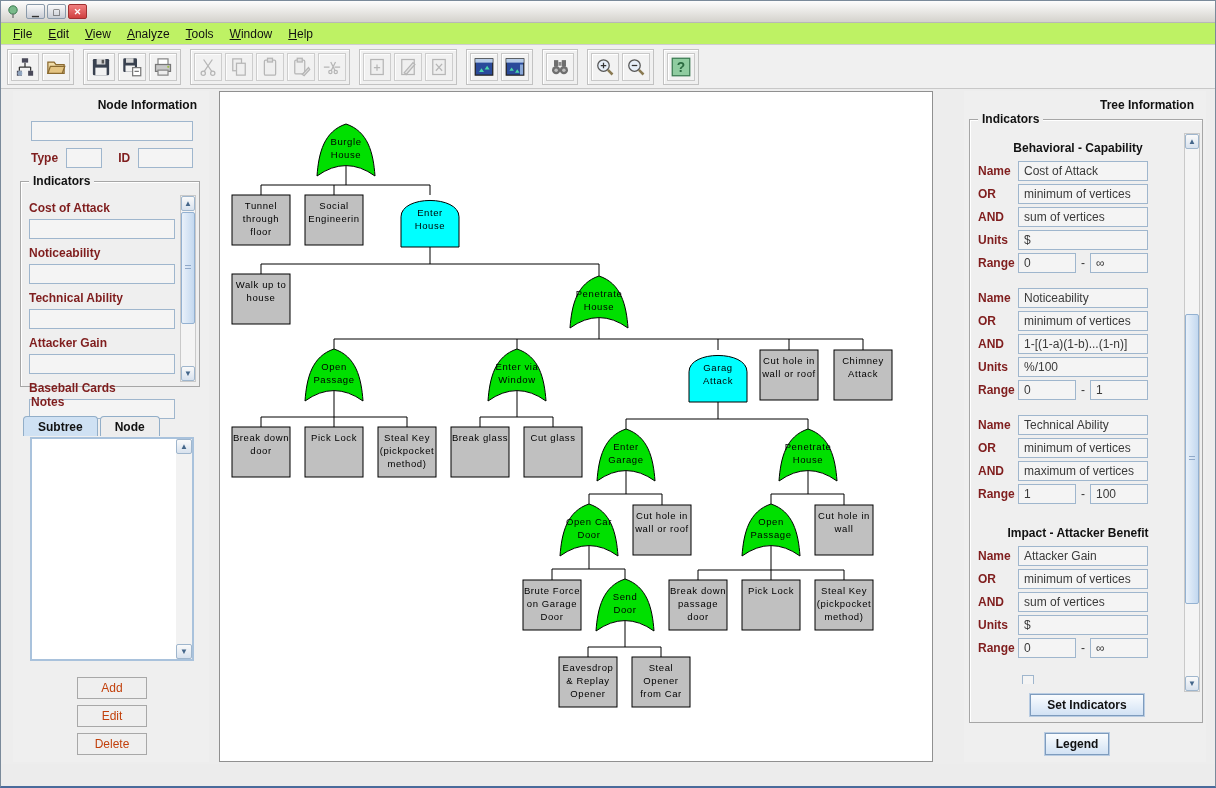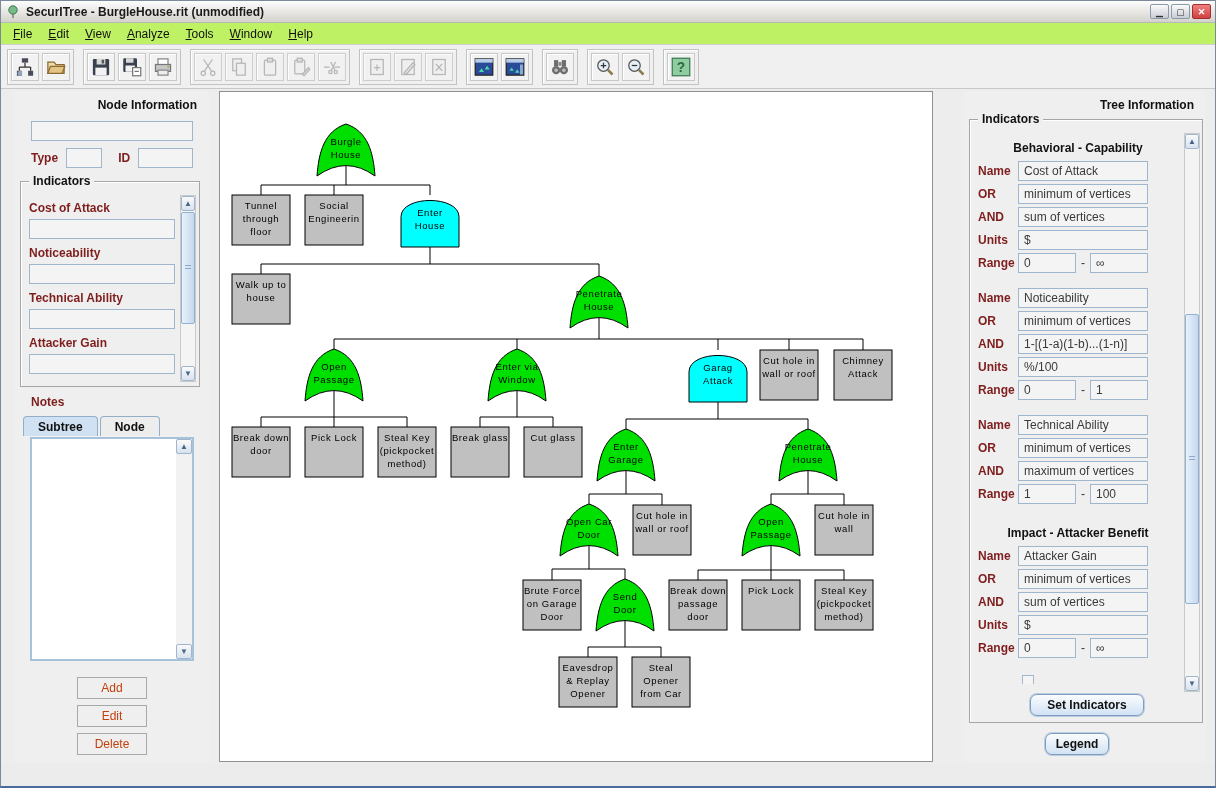--- a/index.html
+++ b/index.html
@@ -77,21 +77,21 @@
   .ind-viewport { position:absolute; left:4px; top:12px; width:208px; height:564px; overflow:hidden; }
   .sec-heading { font-weight:bold; font-size:12px; color:#111; text-align:center; margin:9px 4px 4px; }
   .irow { display:flex; align-items:center; height:23px; padding-left:4px; }
   .irow .blabel { width:40px; flex:none; }
   .irow .tfield { width:130px; flex:none; }
   .irow .tfield.half { width:58px; }
   .range-dash { width:14px; text-align:center; font-size:12px; color:#333; flex:none; }
   .sec-gap { height:12px; }
   .partial-field { height:9px; overflow:hidden; margin-top:4px; padding-left:4px; }
   .partial-field .tfield { width:130px; margin-left:44px; }
-  .xp-btn { border:1px solid #7E9CBE; border-radius:7px; background:linear-gradient(#FAFCFE,#D2E2F4); font-weight:bold; font-size:12px; color:#111; display:flex; align-items:center; justify-content:center; box-shadow:0 0 0 1px #B9CCE2; }
+  .xp-btn { border:1px solid #7E9CBE; border-radius:0; background:linear-gradient(#FAFCFE,#D2E2F4); font-weight:bold; font-size:12px; color:#111; display:flex; align-items:center; justify-content:center; box-shadow:0 0 0 1px #B9CCE2; }
   .set-ind-btn { position:absolute; left:60px; bottom:6px; width:114px; height:22px; }
   .legend-btn { position:absolute; left:81px; top:642px; width:64px; height:22px; }
 
   
   .statusbar { position:absolute; left:0; bottom:0; width:1214px; height:25px; background:#F0F0F0; border-top:1px solid #FFFFFF; box-shadow:0 -1px 0 #C0C0C0; display:flex; align-items:center; justify-content:flex-end; font-weight:bold; font-size:12px; color:#111; }
   .status-item { margin-right:18px; }
   .timebox { margin-right:4px; padding:2px 7px; border:1px solid; border-color:#808080 #FFF #FFF #808080; background:#F4F4F4; }
 
   
   #tree-svg text { font-family:"Liberation Sans", sans-serif; font-size:9.5px; letter-spacing:0.6px; fill:#000; }
@@ -101,21 +101,20 @@
 
 <div class="window">
 
   <div class="titlebar">
     <span class="app-icon">
       <svg viewBox="0 0 16 16">
           <circle cx="8" cy="6" r="4.2" fill="#7ABA8A" stroke="#3A7A50"></circle>
           <rect x="7.3" y="9.5" width="1.4" height="4.5" fill="#777"></rect>
         </svg>
     </span>
-    <span class="title-text">SecurITree - BurgleHouse.rit (unmodified)</span>
     <span class="win-btns">
       <span class="wbtn">▁</span>
       <span class="wbtn">▢</span>
       <span class="wbtn close">✕</span>
     </span>
   </div>
 
   <div class="menubar" id="menubar">
       <span class="menu-item"><u>F</u>ile</span>
       <span class="menu-item"><u>E</u>dit</span>
@@ -344,20 +343,24 @@
               <div class="tfield"></div>
             </div>
             <div class="lind-item">
               <span class="blabel">Technical Ability</span>
               <div class="tfield"></div>
             </div>
             <div class="lind-item">
               <span class="blabel">Attacker Gain</span>
               <div class="tfield"></div>
             </div>
+            <div class="lind-item">
+              <span class="blabel">Baseball Cards</span>
+              <div class="tfield"></div>
+            </div>
           </div>
         <div class="sb-v" style="right:3px; top:13px; bottom:4px;">
           <div class="sb-btn">▲</div>
           <div class="sb-thumb" style="top:16px; height:112px;">
               <span class="ridges"></span>
             </div>
           <div class="sb-btn bottom">▼</div>
         </div>
       </div>
 

